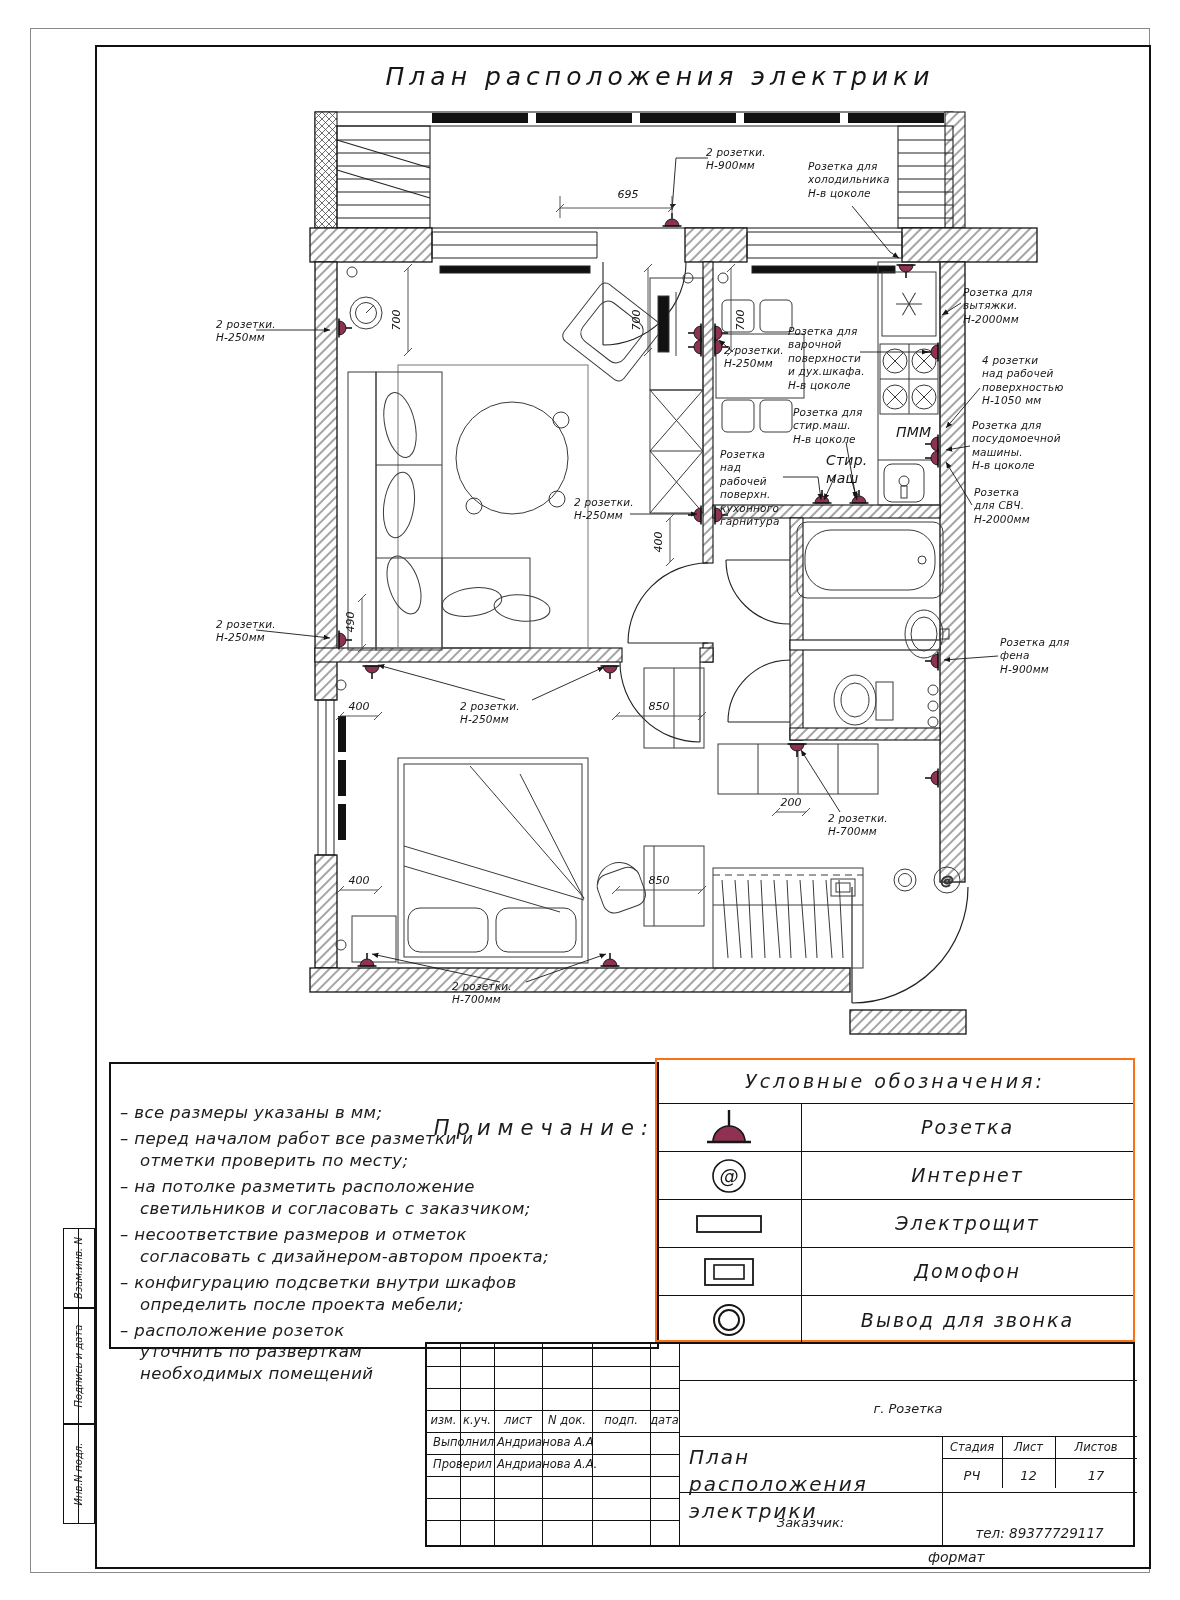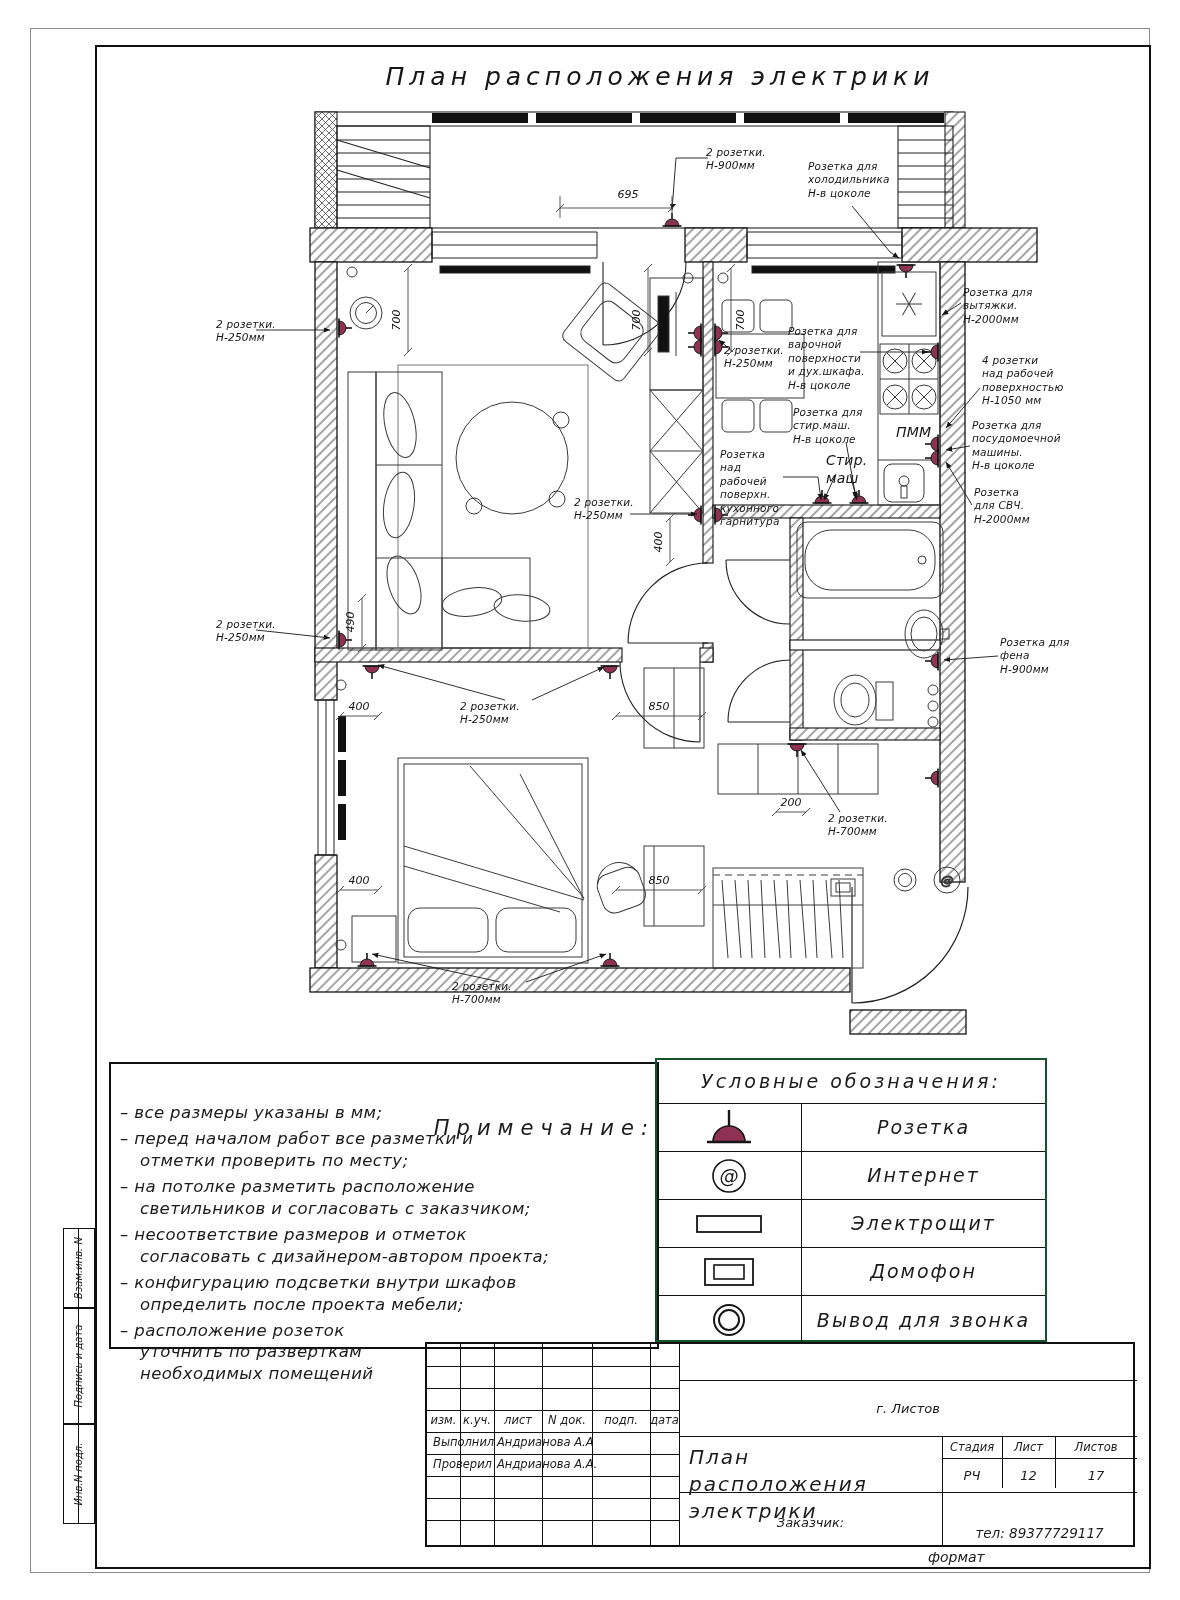--- a/index.html
+++ b/index.html
@@ -14,21 +14,21 @@
        white-space:pre-line;letter-spacing:.2px;}
   .ann.small{font-size:14px;}
   
   .notes-box{left:109px;top:1062px;width:546px;height:283px;border:2px solid #111;}
   .notes-title{left:109px;top:1116px;width:546px;text-align:right;
       font:italic 21px/1.2 "DejaVu Sans",sans-serif;letter-spacing:7px;}
   .notes-items{left:120px;top:1102px;width:540px;}
   .note-item{font:italic 16.5px/1.3 "DejaVu Sans",sans-serif;letter-spacing:.4px;
       white-space:pre-line;padding-left:20px;text-indent:-20px;margin-bottom:5px;}
   
-  .legend{left:655px;top:1058px;width:392px;height:284px;border:2px solid #14532d;box-sizing:border-box;}
+  .legend{left:655px;top:1058px;width:480px;height:284px;border:2px solid #f97316;box-sizing:border-box;}
   .legend-header{height:44px;border-bottom:1.5px solid #111;display:flex;align-items:center;justify-content:center;
       font:italic 19px/1 "DejaVu Sans",sans-serif;letter-spacing:3px;box-sizing:border-box;}
   .legend-row{height:48px;border-bottom:1.5px solid #111;display:flex;box-sizing:border-box;}
   .legend-row:last-child{border-bottom:none;}
   .legend-icon-cell{width:145px;border-right:1.5px solid #111;display:flex;align-items:center;justify-content:center;box-sizing:border-box;}
   .legend-label-cell{flex:1;display:flex;align-items:center;justify-content:center;
       font:italic 19px/1 "DejaVu Sans",sans-serif;letter-spacing:2px;}
   
   .tblock{left:425px;top:1342px;width:710px;height:205px;border:2px solid #111;box-sizing:border-box;}
   .vl{position:absolute;top:0;bottom:0;border-left:1.5px solid #111;}
@@ -483,21 +483,21 @@
     <div class="tb-text tb-center" style="left:165px;width:58px;top:70px">подп.</div>
     <div class="tb-text tb-center" style="left:223px;width:29px;top:70px">дата</div>
     <div class="tb-text" style="left:6px;top:92px;width:60px">Выполнил</div>
     <div class="tb-text" style="left:70px;top:92px;width:150px">Андрианова А.А</div>
     <div class="tb-text" style="left:6px;top:114px;width:60px">Проверил</div>
     <div class="tb-text" style="left:70px;top:114px;width:150px">Андрианова А.А.</div>
 
     <div class="hl" style="left:252px;top:36px;width:458px"></div>
     <div class="hl" style="left:252px;top:92px;width:458px"></div>
     <div class="hl" style="left:252px;top:148px;width:458px"></div>
-    <div class="tb-text tb-center" style="left:252px;top:58px;width:458px;font-size:13px">г. Листов</div>
+    <div class="tb-text tb-center" style="left:252px;top:58px;width:458px;font-size:13px">г. Розетка</div>
     <div class="doc-title abs" style="left:262px;top:100px;width:243px">План расположения
 электрики</div>
     <div class="vl" style="left:515px;top:92px;bottom:0"></div>
     <div class="vl" style="left:575px;top:92px;bottom:57px"></div>
     <div class="vl" style="left:628px;top:92px;bottom:57px"></div>
     <div class="hl" style="left:515px;top:114px;width:195px"></div>
     <div class="tb-text tb-center" style="left:515px;top:97px;width:60px">Стадия</div>
     <div class="tb-text tb-center" style="left:575px;top:97px;width:53px">Лист</div>
     <div class="tb-text tb-center" style="left:628px;top:97px;width:82px">Листов</div>
     <div class="tb-text tb-center" style="left:515px;top:125px;width:60px;font-size:13px">РЧ</div>

